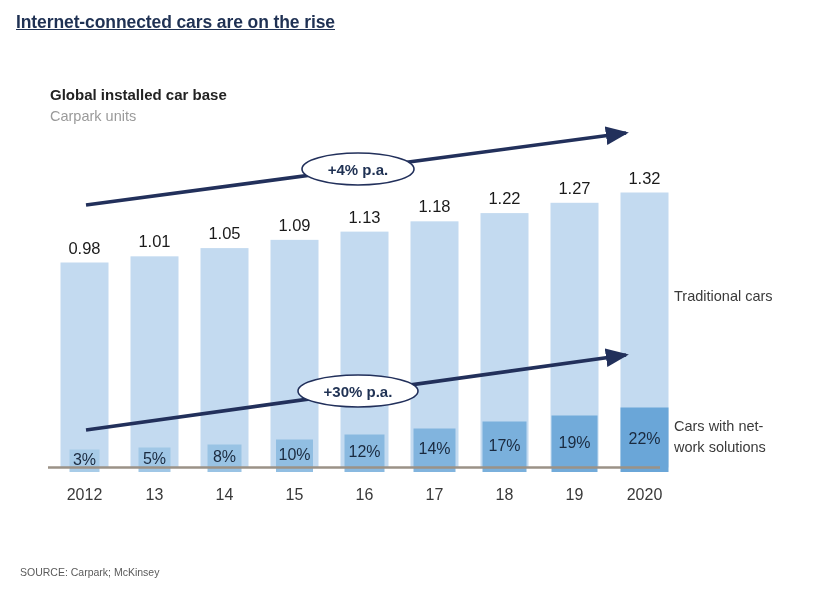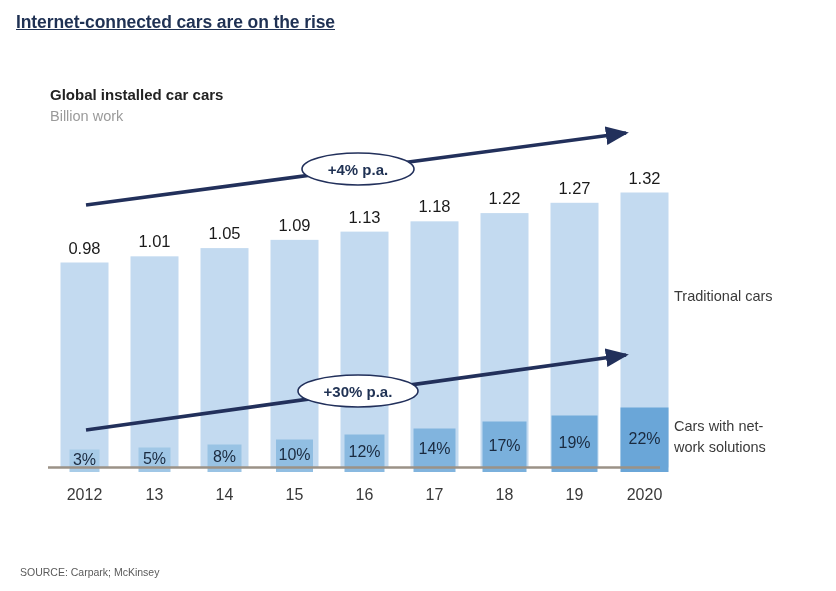--- a/index.html
+++ b/index.html
@@ -85,22 +85,22 @@
     font-size: 15px;
     font-weight: bold;
     fill: #1f3153;
     text-anchor: middle;
   }
 </style>
 </head>
 <body>
 
 <div id="page-title">Internet-connected cars are on the rise</div>
-<div id="chart-heading">Global installed car cars</div>
-<div id="chart-subheading">Billion work</div>
+<div id="chart-heading">Global installed car base</div>
+<div id="chart-subheading">Carpark units</div>
 <div id="source-note">SOURCE: Carpark; McKinsey</div>
 
 <svg id="chart-svg" width="836" height="591" viewBox="0 0 836 591">
   <defs>
     <marker id="arrowhead" markerWidth="7" markerHeight="7" refX="5.6" refY="3" orient="auto">
       <path d="M0,0.4 L6.4,3 L0,5.6 Z" fill="#22305b"></path>
     </marker>
   </defs>
 
   <g id="bars-layer">

